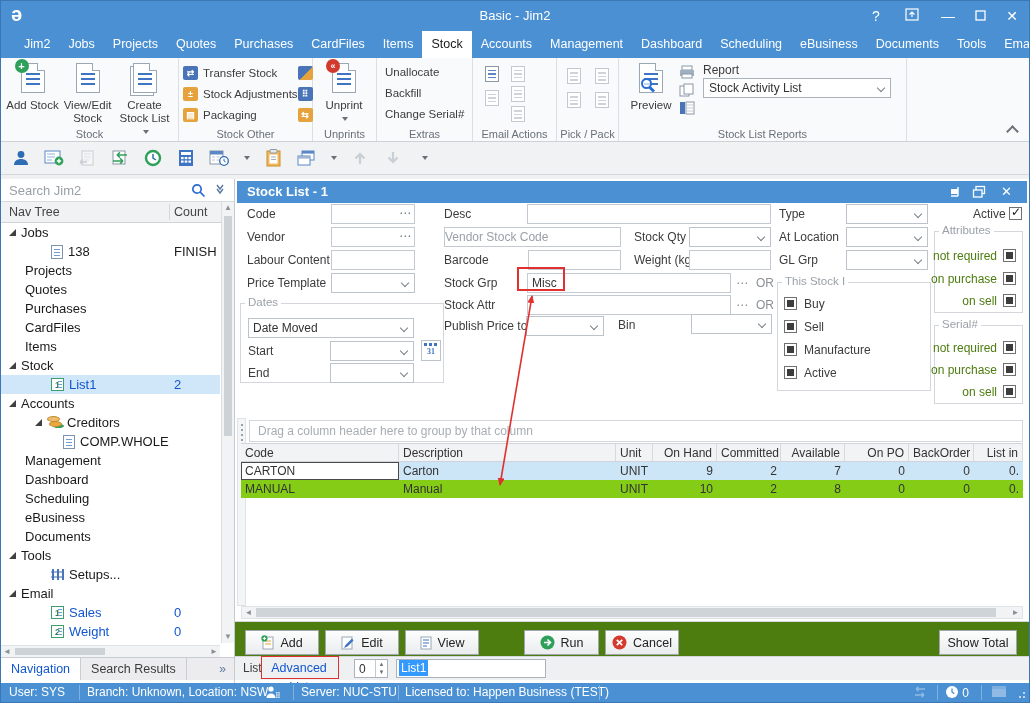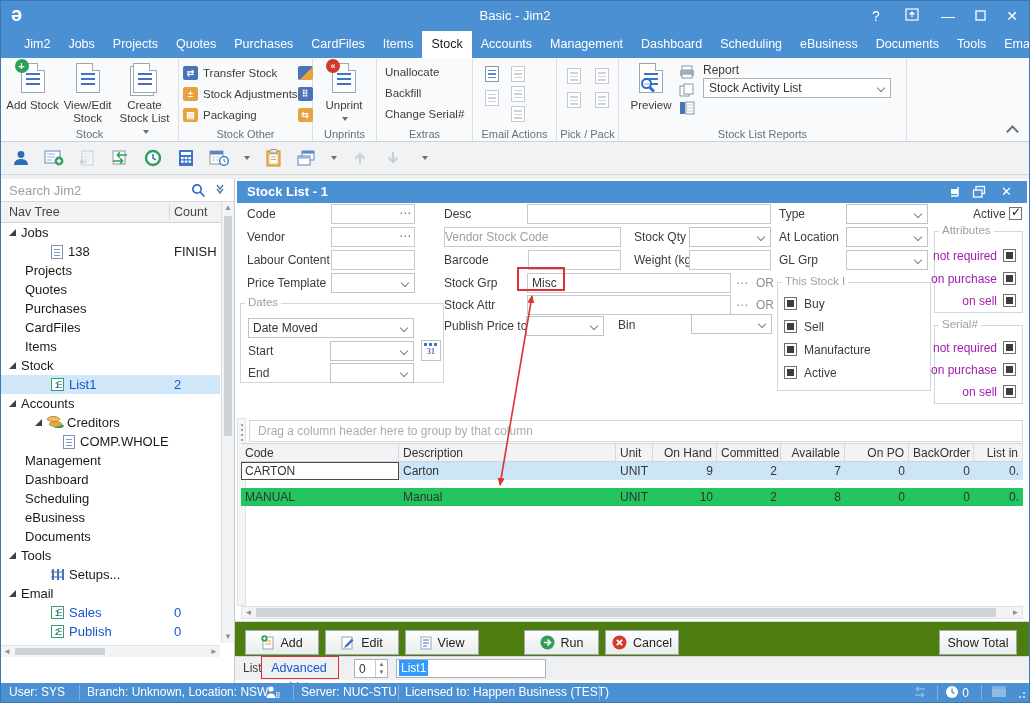--- a/index.html
+++ b/index.html
@@ -104,37 +104,37 @@
   .fld input::placeholder{color:#9aa0a6;}
   .morebtn{position:absolute;right:2px;top:1px;color:#6a7076;font-size:12px;letter-spacing:1px;}
   .dd{position:absolute;height:20px;background:#fff;border:1px solid #bcc3ca;font-size:12px;padding:2px 18px 2px 4px;white-space:nowrap;overflow:hidden;}
   .cb{width:13px;height:13px;border:1px solid #707070;background:#fff;position:absolute;}
   .cb.ind::after{content:'';position:absolute;left:2px;top:2px;right:2px;bottom:2px;background:#3d3d3d;}
   .cb.chk::after{content:'✓';position:absolute;left:1px;top:-3px;font-size:12px;color:#111;}
   .grp{position:absolute;border:1px solid #d3d7db;}
   .glab2{position:absolute;top:-8px;left:4px;background:#fff;padding:0 3px;color:#9aa1a8;font-size:11.5px;white-space:nowrap;}
   .gitem-l{position:absolute;left:6px;font-size:12px;color:#3c3c3c;line-height:14px;padding-left:20px;white-space:nowrap;}
   .gitem-l .cb{left:0;top:0;}
-  .gitem-r{position:absolute;right:6px;font-size:12px;color:#a21caf;line-height:14px;padding-right:19px;text-align:right;white-space:nowrap;}
+  .gitem-r{position:absolute;right:6px;font-size:12px;color:#4d7c0f;line-height:14px;padding-right:19px;text-align:right;white-space:nowrap;}
   .gitem-r .cb{right:0;top:0;}
   .calbtn{position:absolute;width:20px;height:21px;border:1px solid #bcc3ca;background:#fff;
           font:bold 8px/14px "Liberation Sans",sans-serif;color:#3f74c4;text-align:center;}
   .calbtn::before{content:'';position:absolute;left:2px;right:2px;top:2px;height:3px;background:repeating-linear-gradient(90deg,#3f74c4 0 3px,transparent 3px 5px);}
   .calbtn span{position:relative;top:4px;font-family:Liberation Serif, serif;}
   
   .splitter{position:absolute;left:2px;top:239px;width:9px;height:188px;background:#f4f5f6;border:1px solid #e0e3e6;}
   .splitter::after{content:'';position:absolute;left:3px;top:5px;width:2px;height:22px;background:repeating-linear-gradient(#9aa0a6 0 2px,transparent 2px 5px);}
   .hintbar{position:absolute;left:14px;top:241px;width:774px;height:22px;border:1px solid #d3d7db;background:#fff;
            color:#a8adb2;font-size:12px;line-height:20px;padding-left:8px;}
   .ghead,.grow{position:absolute;left:6px;width:782px;display:flex;height:19px;}
   .ghead{top:264px;background:#f2f3f4;border-top:1px solid #cfd4d8;border-bottom:1px solid #cfd4d8;}
   .ghead .gc{border-right:1px solid #d7dadd;color:#333;}
   .grow{height:18px;}
   .grow.r1{top:283px;background:#cde6f7;}
-  .grow.r2{top:301px;background:#22c55e;margin-top:8px;}
+  .grow.r2{top:301px;background:#84cc16;}
   .gc{font-size:12px;line-height:18px;padding:0 4px;white-space:nowrap;overflow:hidden;flex:0 0 auto;}
   .c0{width:158px;}.c1{width:217px;}.c2{width:37px;}.c3{width:64px;}.c4{width:64px;}.c5{width:64px;}.c6{width:64px;}.c7{width:65px;}.c8{width:49px;}
   .num{text-align:right;}
   .focuscell{background:#fff;outline:1px solid #4a4a4a;outline-offset:-1px;}
   .hsb2{position:absolute;left:6px;top:427px;width:782px;height:13px;background:#f2f3f4;border:1px solid #e0e3e6;}
   .hsb2 .thumb{position:absolute;left:14px;right:26px;top:1px;bottom:1px;background:#cfd4d8;}
   .hsb2 .ar{position:absolute;top:0;bottom:0;width:13px;color:#8a9096;font-size:8px;text-align:center;line-height:12px;}
   
   .btnband{position:absolute;left:0;right:0;top:442px;height:35px;background:#4d7c0f;border-top:1px solid #d4d8db;}
   .fbtn{position:absolute;top:8px;height:25px;background:linear-gradient(#fdfdfd,#eaecee);border:1px solid #9fa6ad;
@@ -517,33 +517,38 @@
         </div>
       <div class="trow lvl1 blue" style="top:380px">
           <span class="spc"></span>
           <span class="i-grid i-grid1"></span>
           <span class="tlabel">Sales</span>
           <span class="tcount">0</span>
         </div>
       <div class="trow lvl1 blue" style="top:399px">
           <span class="spc"></span>
           <span class="i-grid i-grid2"></span>
-          <span class="tlabel">Publish</span>
+          <span class="tlabel">Weight</span>
           <span class="tcount">0</span>
         </div>
     </div>
     <div class="vsb">
       <span class="sbarrow" style="top:0">▲</span>
       <span class="thumb"></span>
       <span class="sbarrow" style="bottom:0">▼</span>
     </div>
     <div class="hsb">
       <span class="ar" style="left:0">◄</span>
       <span class="thumb"></span>
       <span class="ar" style="right:0">►</span>
+    </div>
+    <div class="sbtabs">
+      <span class="sbtab active">Navigation</span>
+      <span class="sbtab">Search Results</span>
+      <span class="sbmore">»</span>
     </div>
   </div>
 
   <div class="main">
     <div class="phead">
       <span>Stock List - 1</span>
       <span class="pico" style="right:62px"><svg width="14" height="14" viewBox="0 0 14 14">
             <rect x="3" y="4" width="7" height="5" fill="#fff"></rect>
             <path d="M10 2v9M3 11h7" stroke="#fff" stroke-width="1.4"></path>
           </svg></span>

